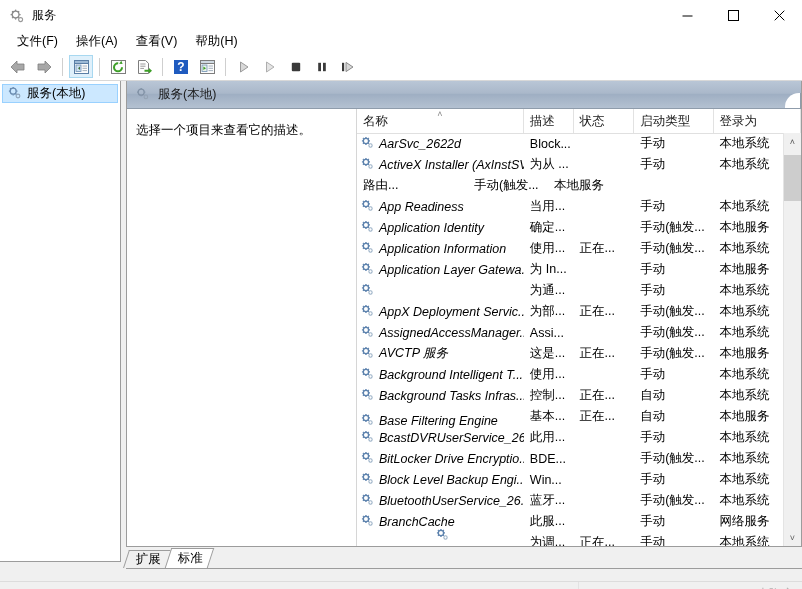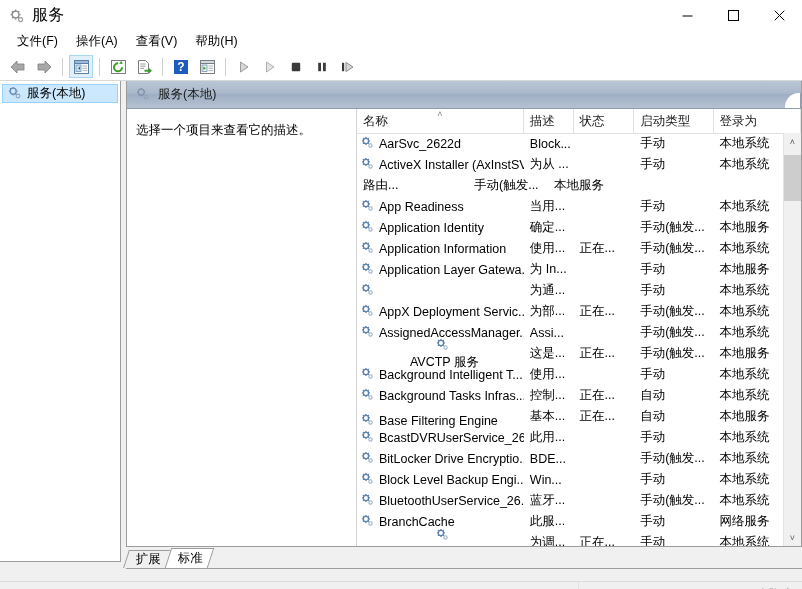--- a/index.html
+++ b/index.html
@@ -24,21 +24,21 @@
     display: flex;
     align-items: center;
     position: relative;
   }
   .titlebar-icon {
     width: 16px; height: 16px;
     margin-left: 9px; margin-right: 7px;
     flex: 0 0 auto;
   }
   .titlebar-title {
-    font-size: 16px;
+    font-size: 12px;
     color: #000;
     letter-spacing: .2px;
   }
   .winbtns {
     position: absolute;
     right: 0; top: 0;
     display: flex;
     height: 31px;
   }
   .winbtn {
@@ -218,20 +218,21 @@
     color: #000;
     padding-left: 6px;
     box-sizing: border-box;
     white-space: nowrap;
     overflow: hidden;
   }
   .lv-td.name {
     display: flex;
     align-items: center;
     padding-left: 3px;
+    font-style: italic;
   }
   .lv-td.name .nm { margin-left: 5px; }
 
   
   .vscroll {
     position: absolute;
     right: 0; top: 24px; bottom: 0;
     width: 17px;
     background: #f0f0f0;
     border-left: 1px solid #e4e4e4;
@@ -746,21 +747,21 @@
                     <circle cx="12.0" cy="12.0" r="1.9" fill="none" stroke="#9ab0c6" stroke-width="1.2"></circle>
                   </svg></span>
                 <span class="nm">AssignedAccessManager...</span>
               </div>
               <div class="lv-td" style="width: 50px;">Assi...</div>
               <div class="lv-td" style="width: 61px;"></div>
               <div class="lv-td" style="width: 80px;">手动(触发...</div>
               <div class="lv-td" style="width: 88px;">本地系统</div>
             </div>
             <div class="lv-row">
-              <div class="lv-td name" style="width: 168px; flex-direction: column;">
+              <div class="lv-td name" style="width: 168px;">
                 <span><svg width="14" height="14" viewBox="0 0 16 16">
                     <g fill="none" stroke="#5c82ad" stroke-width="1.5">
                       <circle cx="6.8" cy="6.8" r="3.0"></circle>
                     </g>
                     <g stroke="#5c82ad" stroke-width="1.5">
                       <line x1="6.8" y1="2.2" x2="6.8" y2="3.3"></line>
                       <line x1="6.8" y1="10.3" x2="6.8" y2="11.4"></line>
                       <line x1="2.2" y1="6.8" x2="3.3" y2="6.8"></line>
                       <line x1="10.3" y1="6.8" x2="11.4" y2="6.8"></line>
                       <line x1="3.4" y1="3.4" x2="4.3" y2="4.3"></line>

